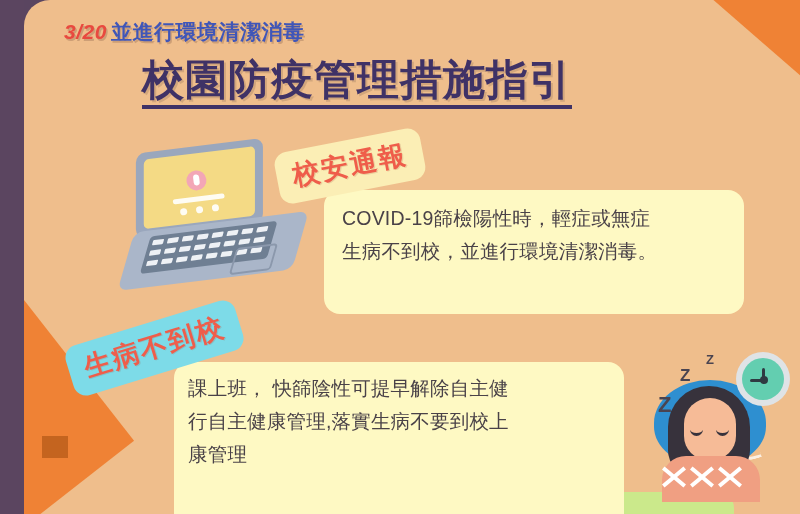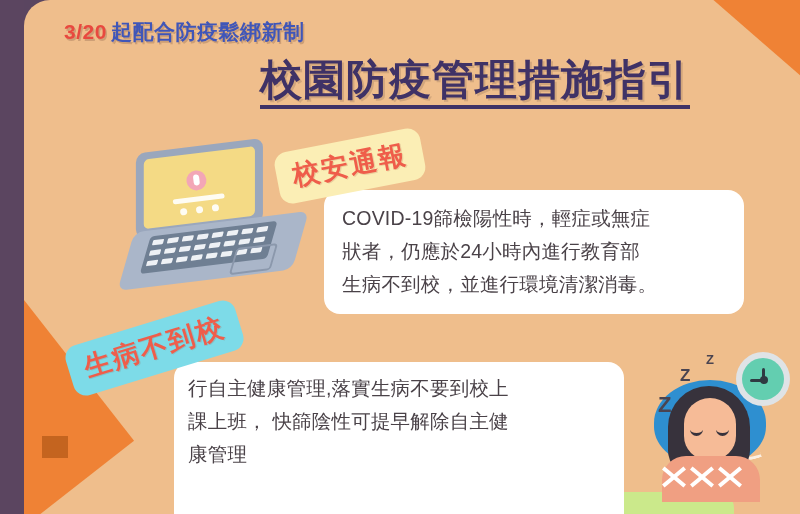--- a/index.html
+++ b/index.html
@@ -84,49 +84,50 @@
     position: absolute;
     left: 40px; top: 18px;
     font-size: 21px;
     font-weight: bold;
     letter-spacing: 0.5px;
     white-space: nowrap;
     text-shadow: 1.5px 1.5px 0 rgba(120,80,60,0.28);
   }
   .subtitle .date {
     color: #e8493f;
+    font-style: italic;
     font-weight: bold;
     margin-right: 4px;
   }
   .subtitle .rest {
     color: #4056b8;
   }
 
   .main-title {
     position: absolute;
     left: 0; top: 52px;
     width: 776px;
-    text-align: right;
+    text-align: center;
     padding-right: 110px;
     box-sizing: border-box;
     font-size: 42px;
     font-weight: bold;
     color: #3f3266;
     letter-spacing: 1px;
     text-shadow: 2px 2px 0 rgba(110,80,70,0.22);
   }
   .main-title .ul {
     border-bottom: 4px solid #3f3266;
     padding-bottom: 2px;
   }
 
   
   .card {
     position: absolute;
-    background: #ffffff;
+    background: #fef9c3;
     border-radius: 16px;
     box-sizing: border-box;
     color: #4a4248;
   }
   #card-report {
     left: 300px; top: 190px;
     width: 420px; height: 124px;
     padding: 12px 18px 10px 18px;
   }
   #card-sick {
@@ -379,21 +380,21 @@
   <div class="left-strip"></div>
 
   <div class="page-sheet">
 
     <div class="corner-tr-edge"></div>
     <div class="corner-tr"></div>
     <div class="corner-bl"></div>
     <div class="green-card"></div>
 
     <div class="subtitle">
-      <span class="date">3/20</span><span class="rest">起配合防疫鬆綁新制</span>
+      <span class="date">3/20</span><span class="rest">並進行環境清潔消毒</span>
     </div>
 
     <div class="main-title">
       <span class="ul">校園防疫管理措施指引</span>
     </div>
 
     <div class="laptop">
       <div class="lt-lid"></div>
       <div class="lt-screen"></div>
       <div class="lt-dot"></div>
@@ -429,30 +430,29 @@
           <b style="left:79px;top:24px"></b>
           <b style="left:94px;top:24px"></b>
           <b style="left:109px;top:24px"></b>
       </div>
       <div class="lt-pad"></div>
     </div>
 
     <div class="card" id="card-report">
       <div class="card-text">
         <div>COVID-19篩檢陽性時，輕症或無症</div>
-        <div>狀者，仍應於24小時內進行教育部</div>
         <div>生病不到校，並進行環境清潔消毒。</div>
       </div>
     </div>
     <div class="tag" id="tag-report">校安通報</div>
 
     <div class="card" id="card-sick">
       <div class="card-text">
+        <div>課上班， 快篩陰性可提早解除自主健</div>
         <div>行自主健康管理,落實生病不要到校上</div>
-        <div>課上班， 快篩陰性可提早解除自主健</div>
         <div>康管理</div>
       </div>
     </div>
     <div class="tag" id="tag-sick">生病不到校</div>
 
     <div class="sleeper">
       <div class="sl-bubble"></div>
       <div class="sl-bubble-shine"></div>
       <div class="sl-hair"></div>
       <div class="sl-face"></div>

